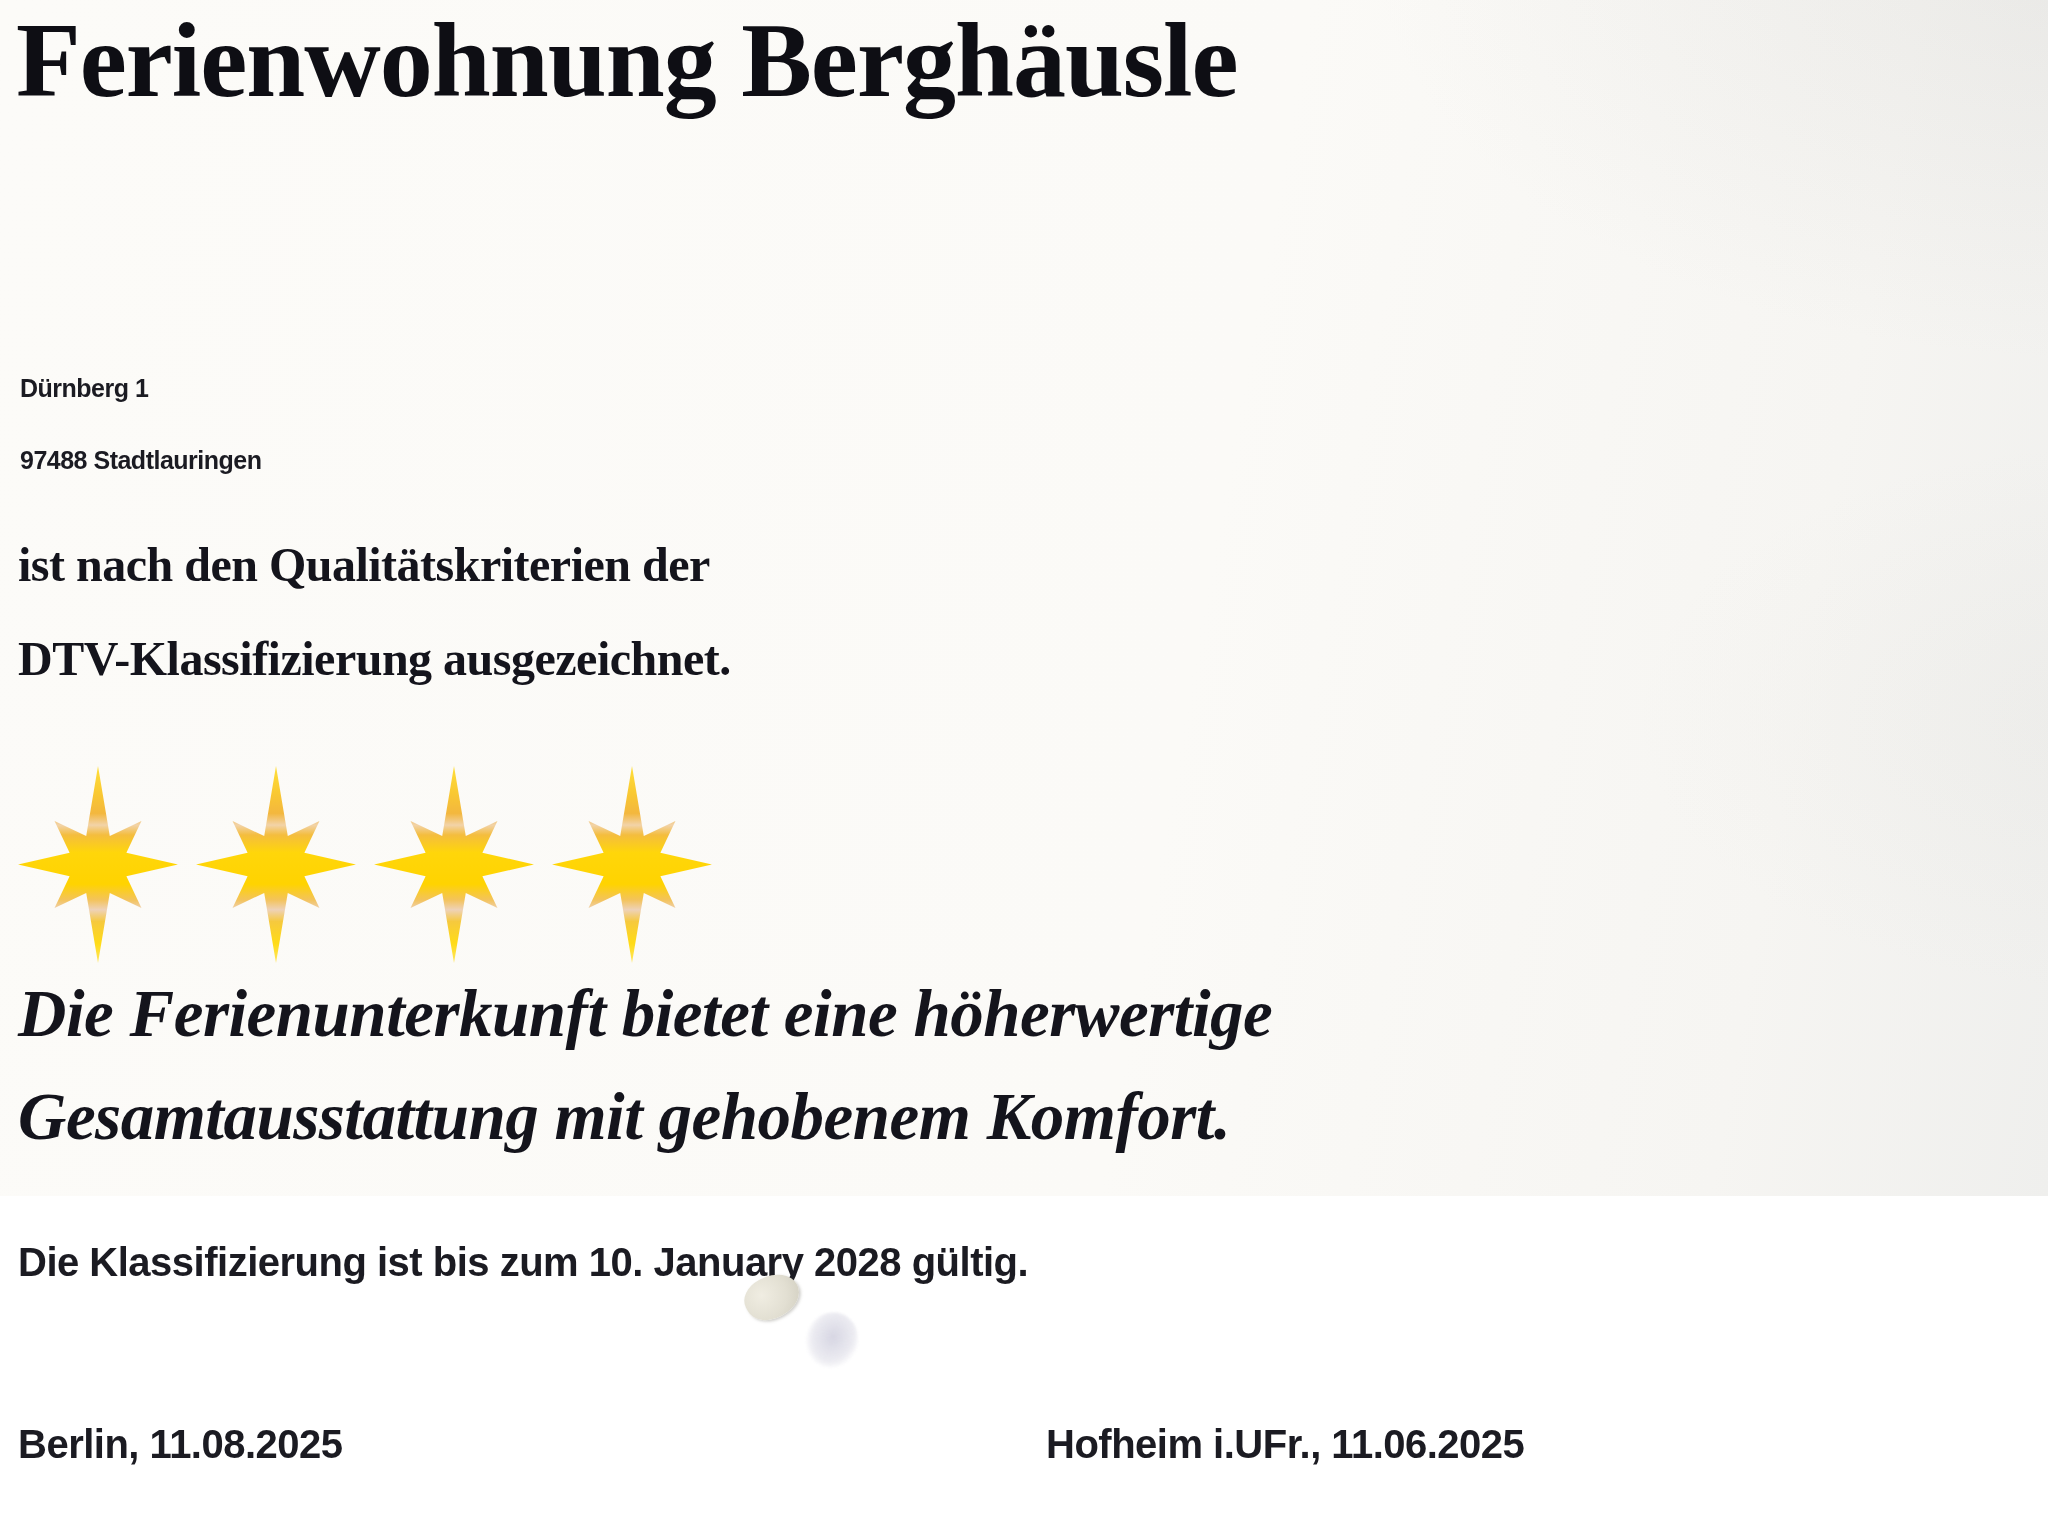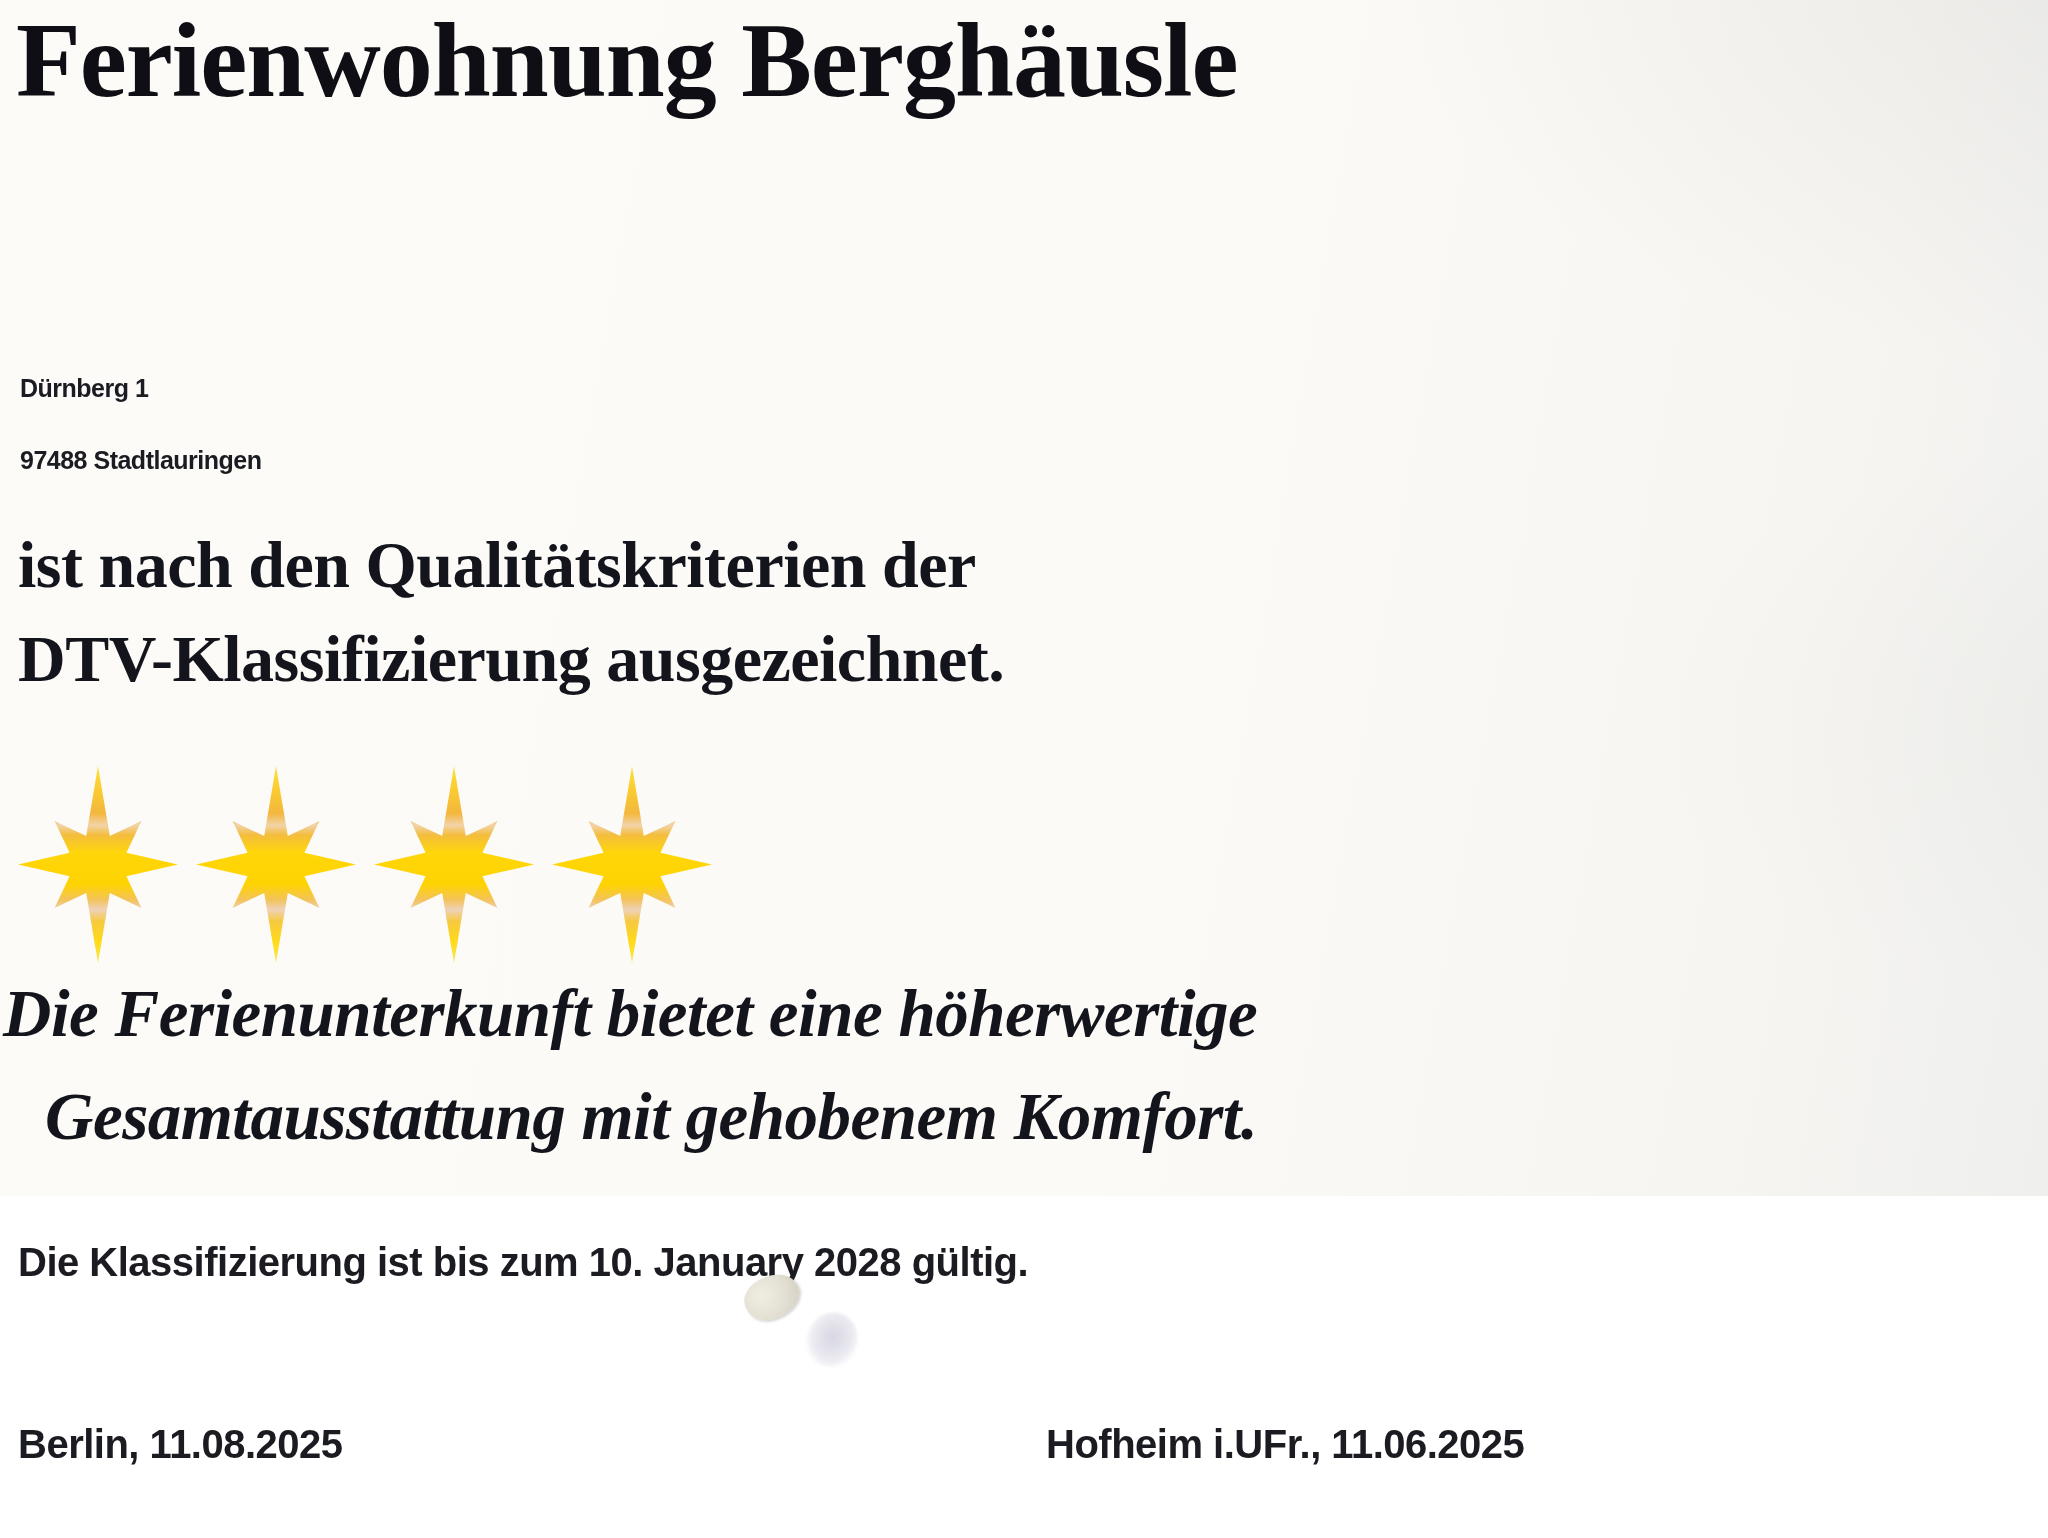--- a/index.html
+++ b/index.html
@@ -47,21 +47,21 @@
     letter-spacing: -0.5px;
     color: #1b1b22;
   }
 
   .statement {
     position: absolute;
     left: 18px;
     top: 518px;
     font-family: "Liberation Serif", "DejaVu Serif", serif;
     font-weight: 700;
-    font-size: 66px;
+    font-size: 48px;
     line-height: 94px;
     letter-spacing: -0.5px;
     color: #14141c;
     white-space: nowrap;
   }
 
   .stars-row {
     position: absolute;
     left: 14px;
     top: 762px;
@@ -75,31 +75,30 @@
   }
   .star svg {
     width: 100%;
     height: 100%;
     display: block;
     filter: blur(0.6px);
   }
 
   .description {
     position: absolute;
-    left: 3px;
+    left: 18px;
     top: 962px;
     font-family: "Liberation Serif", "DejaVu Serif", serif;
     font-style: italic;
     font-weight: 600;
     font-size: 67px;
     line-height: 103px;
     letter-spacing: -0.5px;
     color: #14141c;
     white-space: nowrap;
-    text-align: right;
   }
 
   .validity {
     position: absolute;
     left: 18px;
     top: 1232px;
     font-size: 40px;
     line-height: 60px;
     font-weight: 700;
     letter-spacing: -0.5px;

